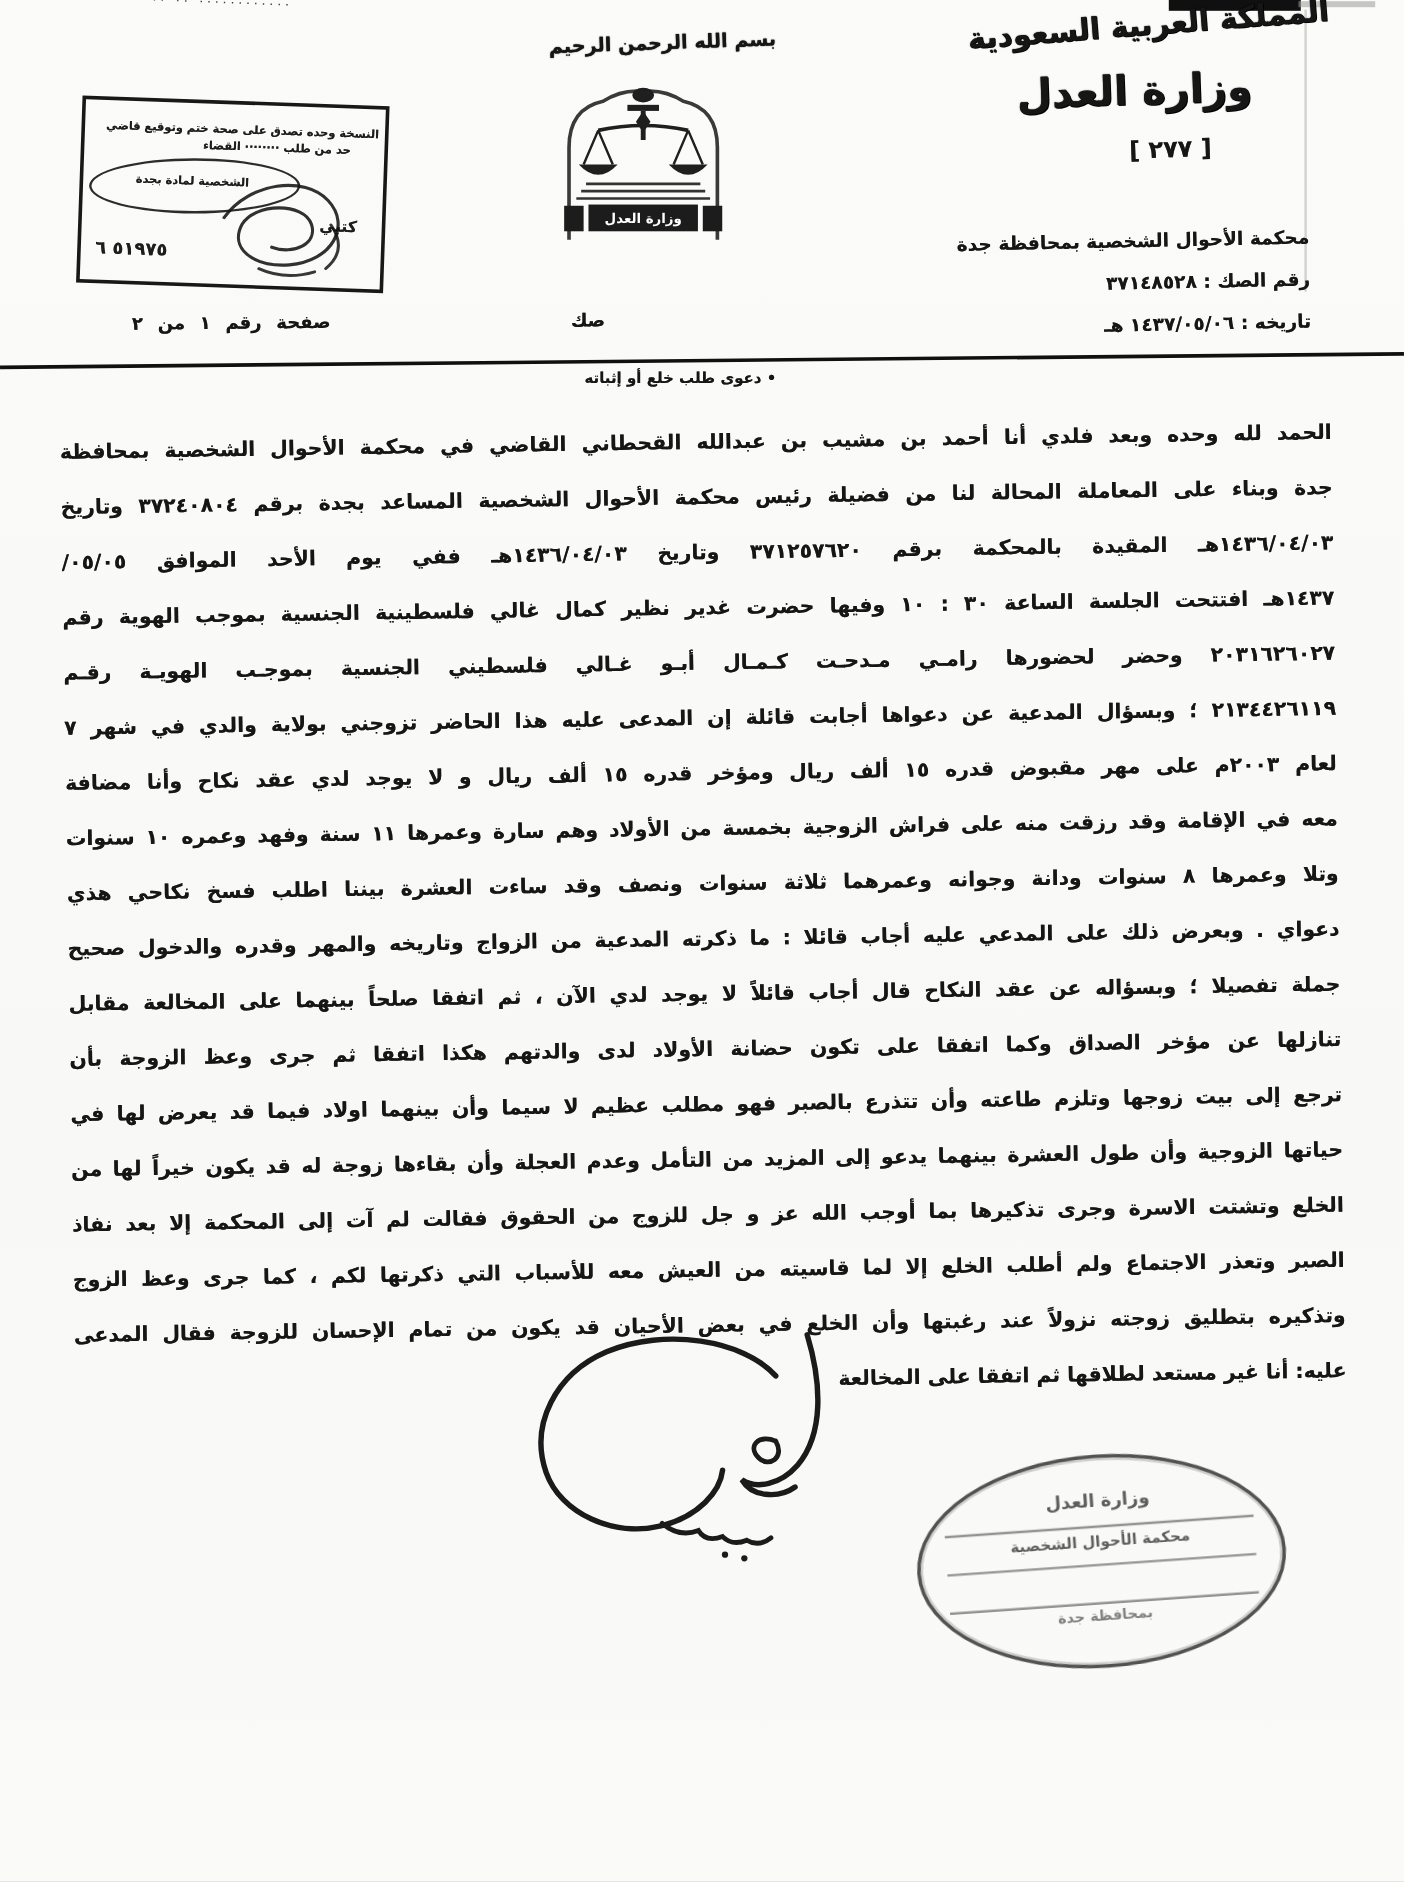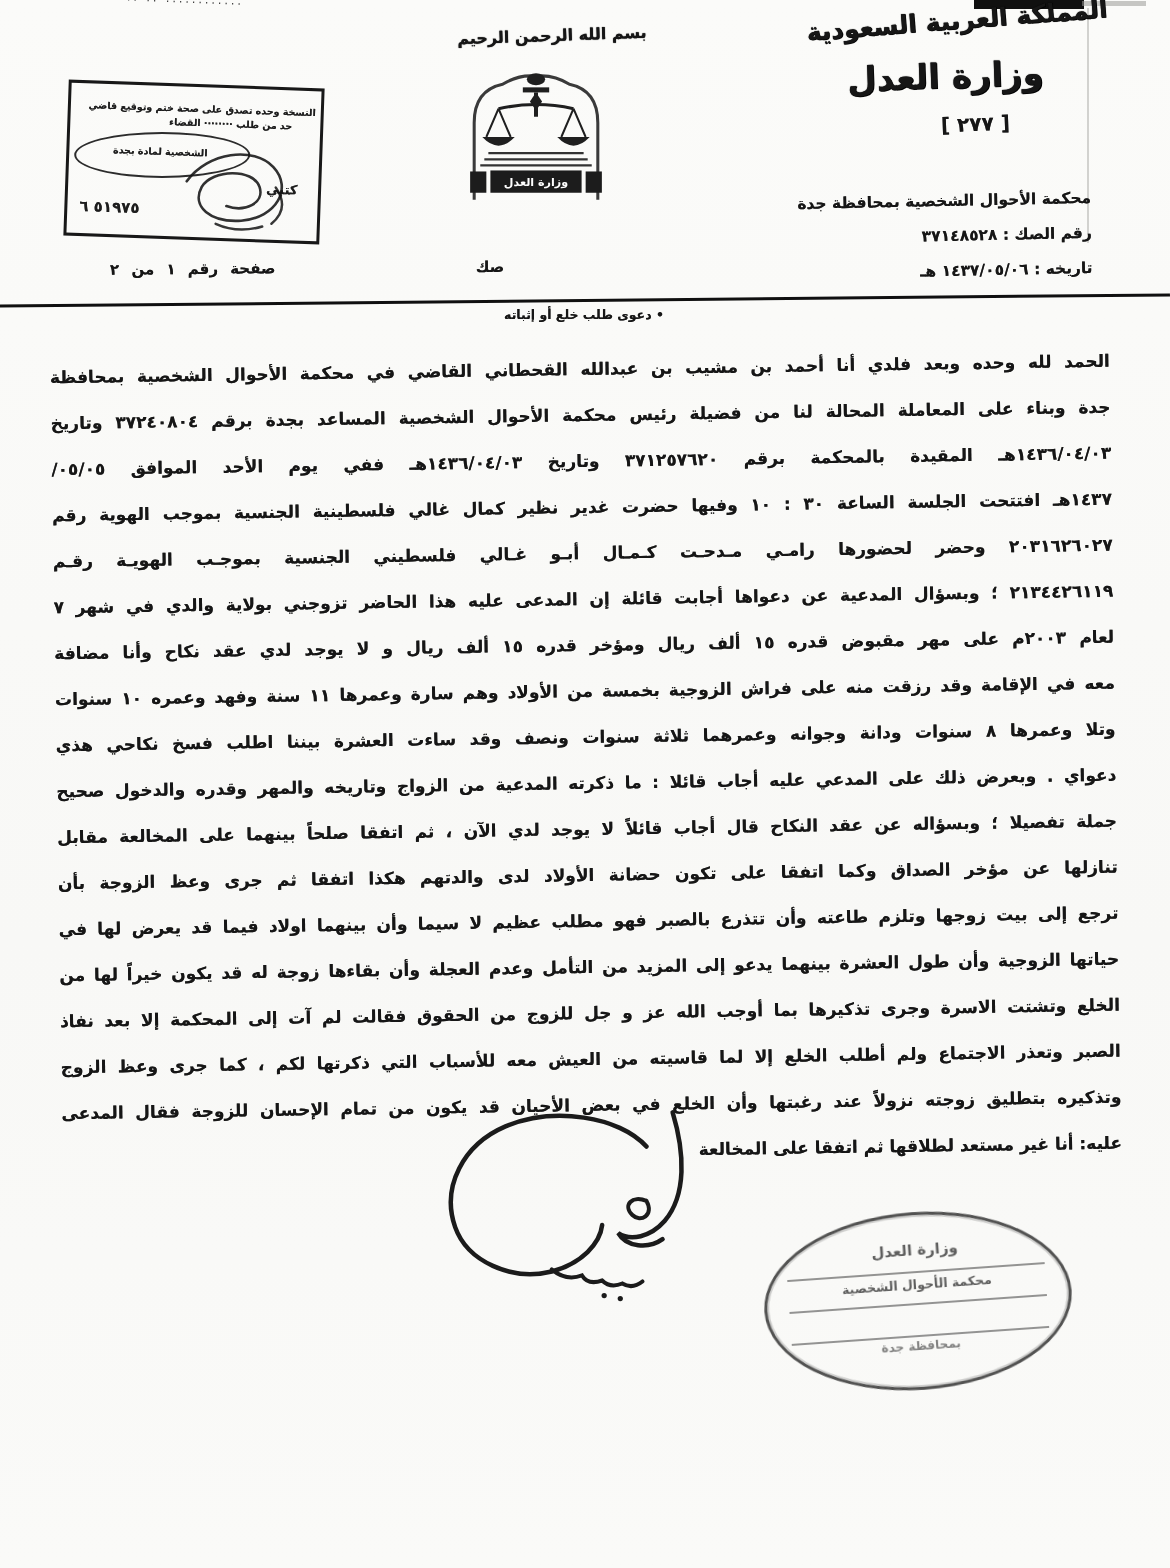--- a/index.html
+++ b/index.html
@@ -45,21 +45,21 @@
   .cert .r2{top:30px;right:28px;}
   .cert .ell{position:absolute;left:5px;top:46px;width:172px;height:42px;border:2.5px solid #2c2c2c;
     border-radius:50%;transform:rotate(-2deg);}
   .cert .r3{top:60px;left:12px;width:158px;text-align:center;}
   .cert .katabi{top:92px;left:198px;font-size:13px;}
   .cert .num{top:114px;left:12px;font-size:15px;letter-spacing:2px;}
   .cert .scrib{position:absolute;left:88px;top:38px;width:152px;height:108px;}
 
   
   .rule{left:0;top:299px;width:1170px;height:3px;background:#101010;transform:rotate(-.55deg);}
-  .case-title{left:364px;top:307px;width:440px;text-align:center;font-size:12.5px;}
+  .case-title{left:347px;top:307px;width:440px;text-align:center;font-size:12.5px;}
 
   
   .body{left:56px;top:346px;width:1060px;transform:rotate(-.9deg);font-size:17px;}
   .bline{height:46px;line-height:46px;text-align:justify;text-align-last:justify;overflow:hidden;white-space:normal;}
   .bline.short{text-align:right;text-align-last:right;}
 
   
   .sig{left:433px;top:1108px;width:292px;height:202px;z-index:4;}
   .oval{left:764px;top:1212px;width:302px;height:172px;border:3px solid rgba(35,35,35,.78);
     border-radius:50%;transform:rotate(-4deg);filter:blur(.35px);

